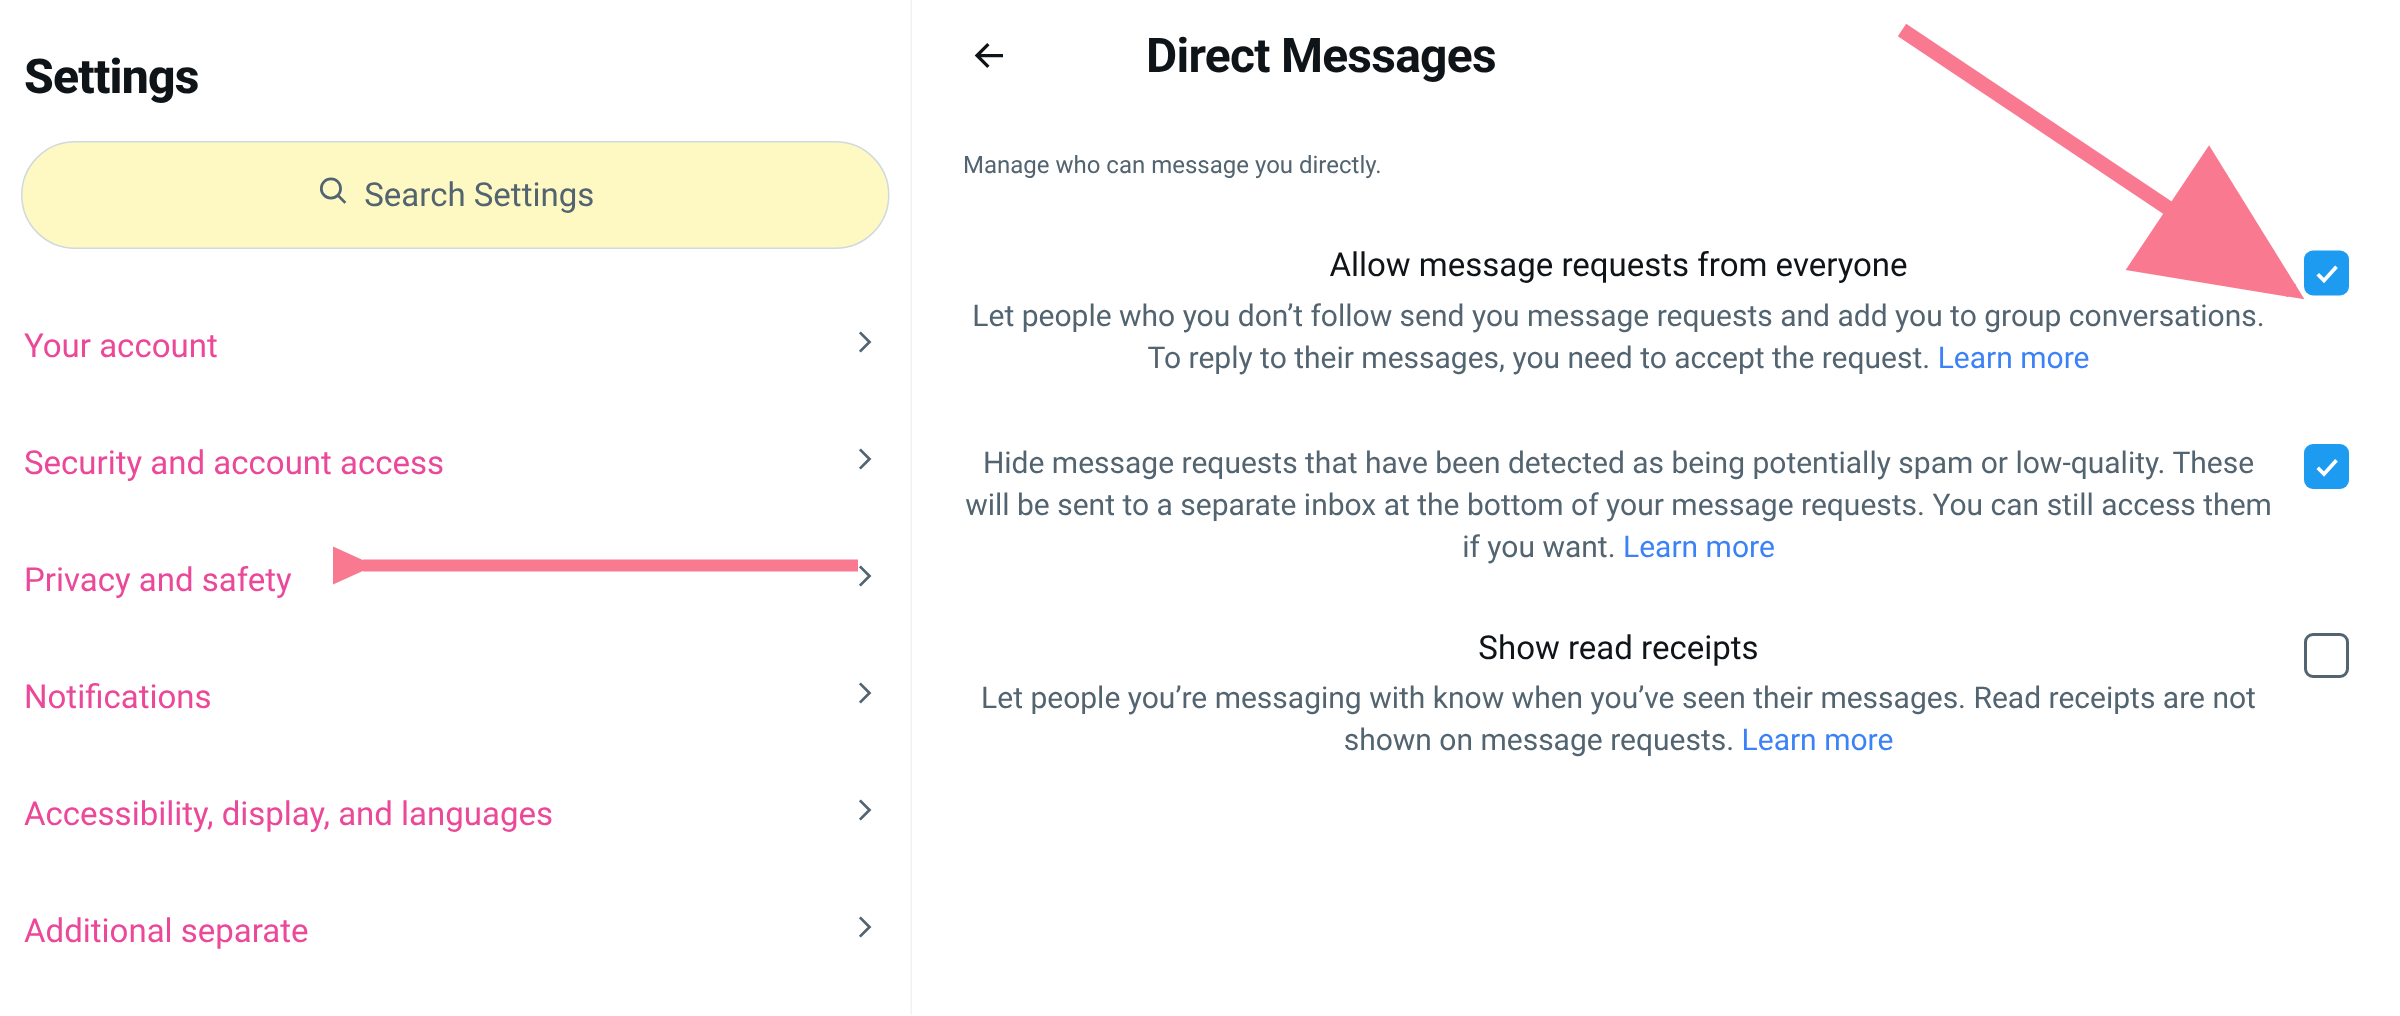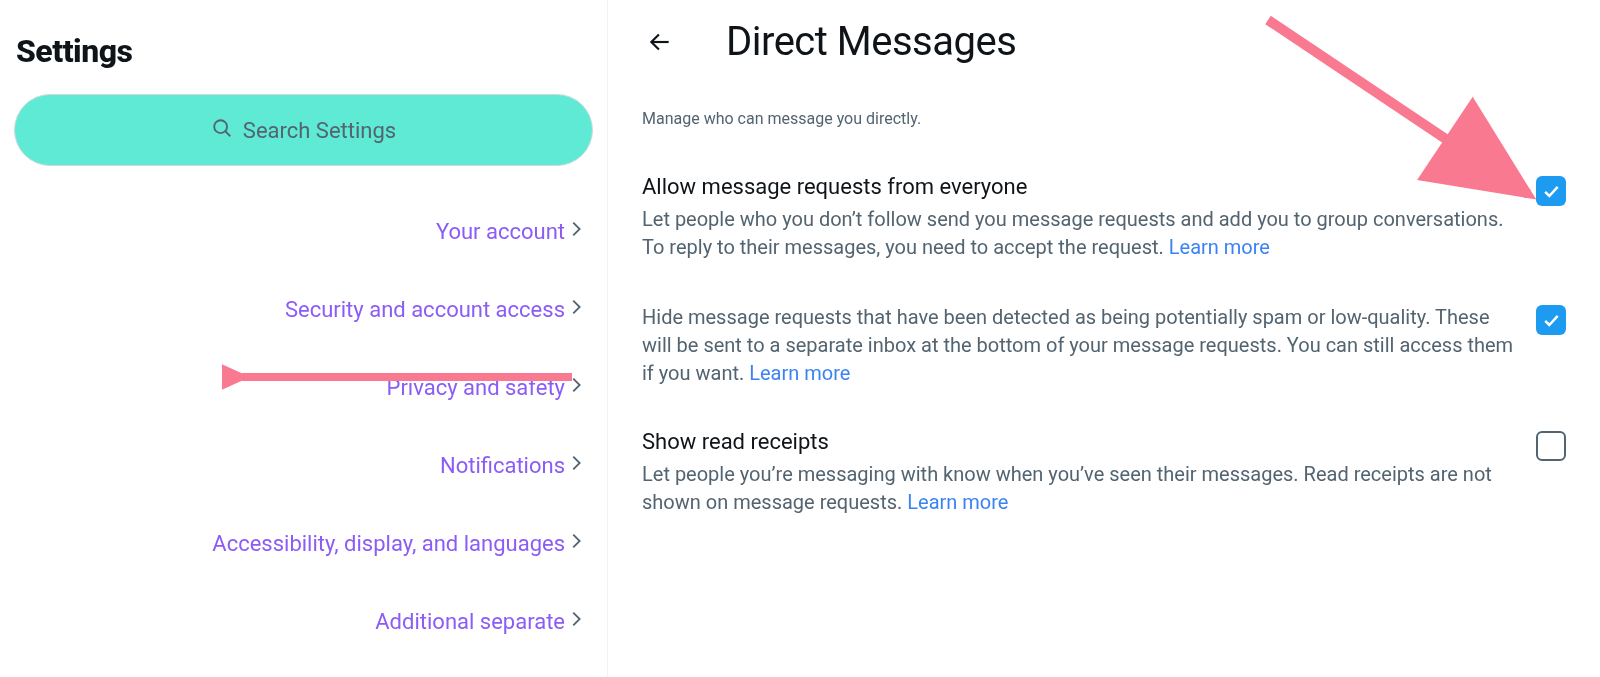--- a/index.html
+++ b/index.html
@@ -33,32 +33,32 @@
     border: 1px solid #cfd9de;
     border-radius: 9999px;
     height: 72px;
     display: flex;
     align-items: center;
     justify-content: center;
     gap: 10px;
     color: #536471;
     font-size: 22px;
     margin-bottom: 26px;
-    background: #5eead4;
+    background: #fef9c3;
     text-align: center;
   }
   .search-wrap svg { width: 22px; height: 22px; stroke: #536471; }
   .nav-item {
     height: 78px;
     display: flex;
     align-items: center;
-    justify-content: flex-end;
+    justify-content: space-between;
     padding: 0 6px 0 2px;
     font-size: 22px;
-    color: #8b5cf6;
+    color: #ec4899;
     cursor: pointer;
   }
   .chevron svg { width: 22px; height: 22px; stroke: #536471; fill: none; stroke-width: 2; }
   
   .right {
     flex: 1;
     padding: 18px 34px 0 34px;
     min-width: 0;
   }
   .right-header {
@@ -67,36 +67,37 @@
     gap: 48px;
     margin-bottom: 44px;
   }
   .back-btn {
     width: 36px; height: 36px;
     display:flex; align-items:center; justify-content:center;
     border-radius:50%; cursor:pointer;
   }
   .back-btn svg { width: 26px; height: 26px; stroke:#0f1419; stroke-width:2; fill:none; }
   .right-title {
-    font-size: 40px;
-    font-weight: 400;
+    font-size: 32px;
+    font-weight: 700;
     letter-spacing:-0.5px;
+    margin-left:38px;
   }
   .right-sub {
     font-size: 16px;
     color: #536471;
     margin-bottom: 46px;
   }
   .option {
     margin-bottom: 42px;
     display:flex;
     align-items:flex-start;
     gap: 20px;
   }
-  .option-body { flex:1; min-width:0; }
+  .option-body { flex:1; min-width:0;text-align:center; }
   .option-title {
     font-size: 22px;
     font-weight: 400;
     color:#0f1419;
     margin-bottom: 6px;
   }
   .option-desc {
     font-size: 20px;
     color:#536471;
     line-height: 1.4;

